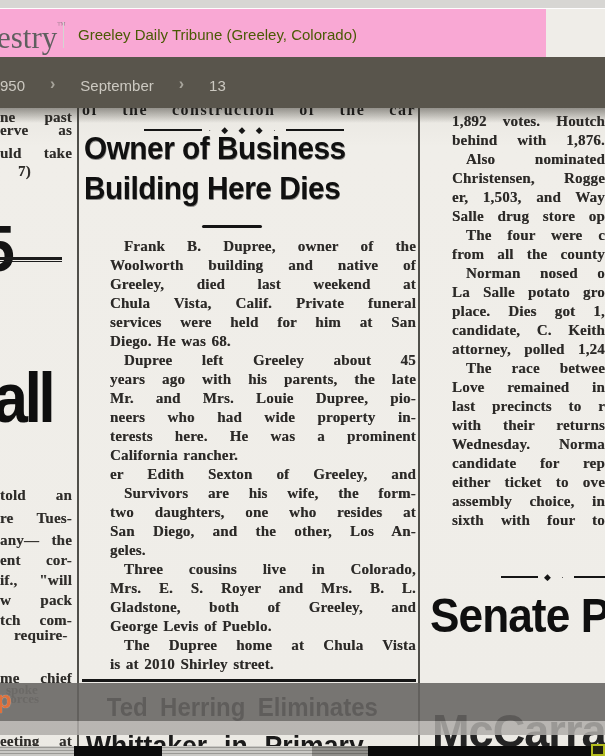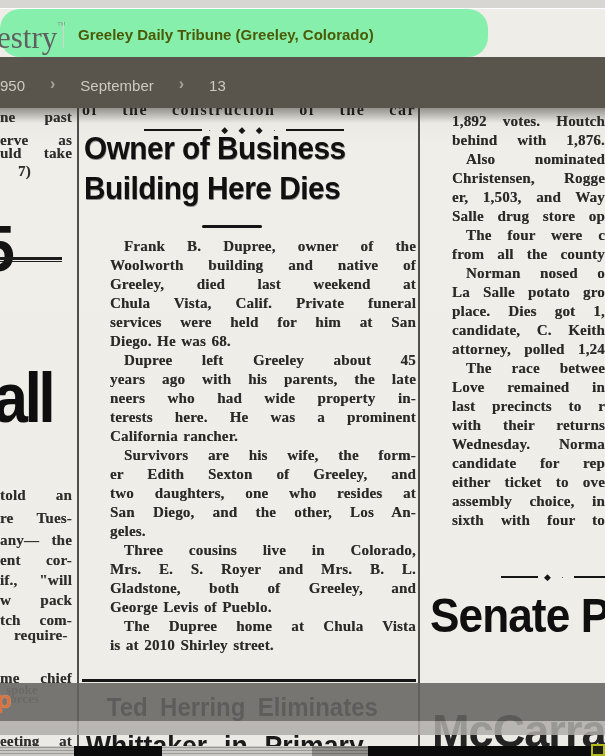--- a/index.html
+++ b/index.html
@@ -4,26 +4,26 @@
 <style>
   html,body{margin:0;padding:0;background:#222;}
   .screen{position:relative;width:605px;height:756px;overflow:hidden;background:#efede8;
     font-family:"Liberation Sans",sans-serif;}
 
   
   .top-strip{position:absolute;left:0;top:0;width:605px;height:8px;background:#d7d6d3;
     border-bottom:1px solid #fdfdfd;}
 
   
-  .hdr{position:absolute;left:0;top:9px;width:488px;height:48px;background:#86efac;border-radius:20px;}
+  .hdr{position:absolute;left:0;top:9px;width:546px;height:48px;background:#f9a8d4;}
   .logo{position:absolute;left:-3px;top:11px;font-family:"Liberation Serif",serif;
     font-size:31px;color:#5f5f5f;letter-spacing:0;}
   .logo .tm{font-size:9px;vertical-align:20px;opacity:.55;}
   .hdr-div{position:absolute;left:63px;top:13px;width:1px;height:26px;background:#d4d4d2;}
-  .pub-title{position:absolute;left:78px;top:17px;font-size:15px;font-weight:bold;color:#4a5a05;}
+  .pub-title{position:absolute;left:78px;top:17px;font-size:15px;font-weight:normal;color:#4a5a05;}
 
   
   .breadcrumb{position:absolute;left:0;top:57px;width:605px;height:51px;background:#59554c;
     display:flex;align-items:center;gap:25px;padding-top:5px;box-sizing:border-box;}
   .crumb{font-size:15px;color:#ccc9c1;}
   .chev{font-size:16px;color:#a8a59c;font-weight:bold;transform:translateY(-1px);}
 
   
   .paper{position:absolute;left:0;top:108px;width:605px;height:648px;
     background:linear-gradient(180deg,#e9e7e1 0%,#f0eee9 6%,#efede8 90%,#ebe9e3 100%);
@@ -126,21 +126,21 @@
     <span class="chev">›</span>
     <span class="crumb">September</span>
     <span class="chev">›</span>
     <span class="crumb">13</span>
   </div>
 
   <div class="paper">
 
     <div class="lcol">
       <div class="lfrag" style="top:1px">ne past</div>
-      <div class="lfrag" style="top:24px">erve as</div>
+      <div class="lfrag" style="top:14px">erve as</div>
       <div class="lfrag" style="top:37px">uld take</div>
       <div class="lfrag ljust-off" style="top:55px;padding-left:18px">7)</div>
       <div class="big-5">5</div>
       <div class="lrule"></div>
       <div class="big-all">all</div>
       <div class="lfrag" style="top:379px">told an</div>
       <div class="lfrag" style="top:402px">re Tues-</div>
       <div class="lfrag" style="top:424px">any— the</div>
       <div class="lfrag" style="top:444px">ent cor-</div>
       <div class="lfrag" style="top:464px">if., "will</div>
@@ -167,25 +167,26 @@
       <div class="hl-divider"></div>
       <div class="body-lines">
           <div class="tline indent">Frank B. Dupree, owner of the</div>
           <div class="tline">Woolworth building and native of</div>
           <div class="tline">Greeley, died last weekend at</div>
           <div class="tline">Chula Vista, Calif. Private funeral</div>
           <div class="tline">services were held for him at San</div>
           <div class="tline nj">Diego. He was 68.</div>
           <div class="tline indent">Dupree left Greeley about 45</div>
           <div class="tline">years ago with his parents, the late</div>
+          <div class="tline">Mr. and Mrs. Louie Dupree, pio-</div>
           <div class="tline">neers who had wide property in-</div>
           <div class="tline">terests here. He was a prominent</div>
           <div class="tline nj">California rancher.</div>
+          <div class="tline">er Edith Sexton of Greeley, and</div>
           <div class="tline indent">Survivors are his wife, the form-</div>
-          <div class="tline">er Edith Sexton of Greeley, and</div>
           <div class="tline">two daughters, one who resides at</div>
           <div class="tline">San Diego, and the other, Los An-</div>
           <div class="tline nj">geles.</div>
           <div class="tline indent">Three cousins live in Colorado,</div>
           <div class="tline">Mrs. E. S. Royer and Mrs. B. L.</div>
           <div class="tline">Gladstone, both of Greeley, and</div>
           <div class="tline nj">George Levis of Pueblo.</div>
           <div class="tline indent">The Dupree home at Chula Vista</div>
           <div class="tline nj">is at 2010 Shirley street.</div>
         </div>

